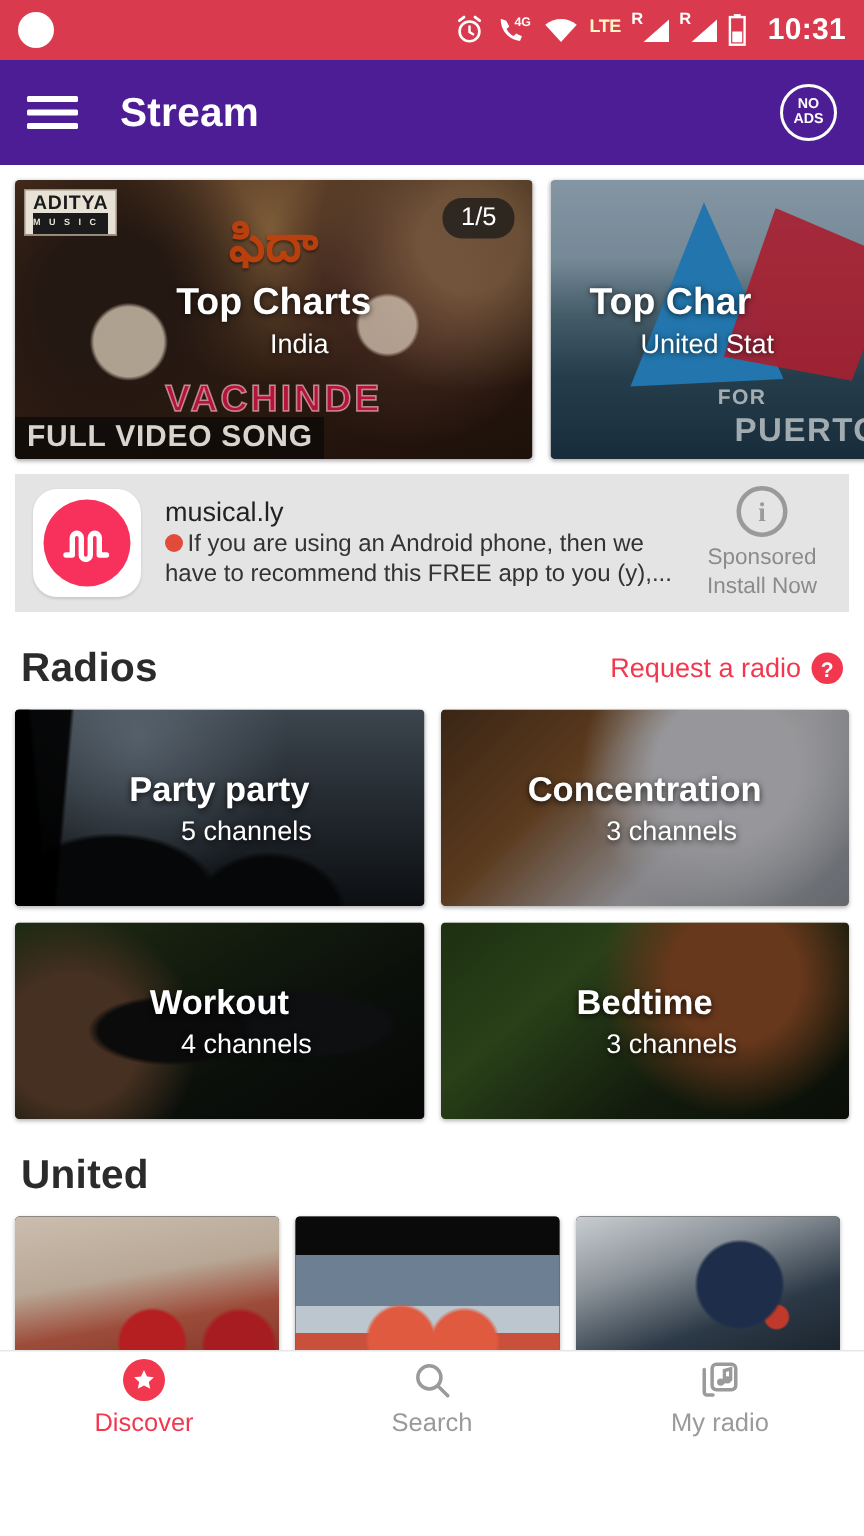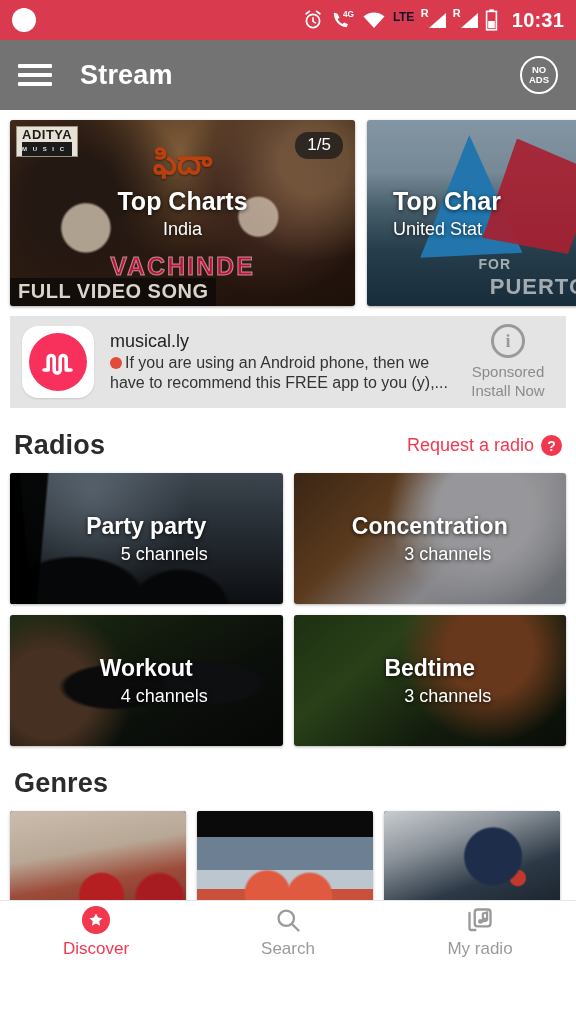--- a/index.html
+++ b/index.html
@@ -12,30 +12,30 @@
 
   
   .statusbar{
     position:relative; height:40px; background:#d93a4e;
     display:flex; align-items:center; padding:0 12px; color:#fff;
   }
   .sb-dot{ width:24px; height:24px; border-radius:50%; background:#fff; flex:0 0 auto; }
   .sb-spacer{ flex:1 1 auto; }
   .sb-icons{ display:flex; align-items:center; gap:7px; }
   .sb-ico{ display:block; }
-  .sb-lte{ font-size:12px; font-weight:bold; letter-spacing:-0.3px; color:#0f172a; line-height:1; position:relative; top:-3px;}
+  .sb-lte{ font-size:12px; font-weight:bold; letter-spacing:-0.3px; color:#fef9c3; line-height:1; position:relative; top:-3px;}
   .sig-wrap{ position:relative; width:25px; height:22px; }
   .sig-r{ position:absolute; top:-1px; left:0; font-size:11px; font-weight:bold; line-height:1; color:#fff;}
   .sig-tri{ position:absolute; bottom:3px; right:0; width:0; height:0;
             border-style:solid; border-width:0 0 15px 17px; border-color:transparent transparent #fff transparent; }
   .sb-time{ font-size:20px; font-weight:bold; margin-left:7px; letter-spacing:0.2px; }
 
   
   .appbar{
-    height:70px; background:#737373; display:flex; align-items:center;
+    height:70px; background:#4c1d95; display:flex; align-items:center;
     padding:0 18px; color:#fff; position:relative;
   }
   .hamburger{ width:34px; height:26px; display:flex; flex-direction:column;
               justify-content:space-between; cursor:pointer; padding:2px 0; }
   .hamburger span{ display:block; height:4px; background:#fff; border-radius:1px; }
   .appbar-title{ font-size:27px; font-weight:bold; margin-left:28px; letter-spacing:0.2px; }
   .appbar-spacer{ flex:1; }
   .noads{
     width:38px; height:38px; border-radius:50%; border:2.5px solid #fff;
     display:flex; flex-direction:column; align-items:center; justify-content:center;
@@ -114,21 +114,21 @@
     font-size:14px; font-weight:bold; letter-spacing:1px; opacity:.8;
   }
 
   .cc-shade{ position:absolute; inset:0; background:rgba(0,0,0,.17); }
   .cc-labels{
     position:absolute; inset:0; display:flex; flex-direction:column;
     align-items:center; justify-content:center; color:#fff; z-index:5;
   }
   .cc-2 .cc-labels{ align-items:flex-start; padding-left:26px; }
   .cc-title{ font-size:25px; font-weight:bold; text-shadow:0 1px 4px rgba(0,0,0,.75); white-space:nowrap; }
-  .cc-sub{ font-size:18px; margin-top:3px; text-shadow:0 1px 4px rgba(0,0,0,.75); white-space:nowrap; }
+  .cc-sub{ font-size:18px; margin-top:3px; text-shadow:0 1px 4px rgba(0,0,0,.75); white-space:nowrap;margin-left:34px; }
   .cc-badge{
     position:absolute; top:12px; right:12px; z-index:6;
     background:rgba(25,25,25,.75); color:#fff; font-size:17px;
     padding:3px 12px 4px 12px; border-radius:13px;
   }
 
   
   .ad{
     margin:10px 10px 0 10px; background:#e4e4e4; height:92px;
     display:flex; align-items:center; padding:0 12px; position:relative;
@@ -402,21 +402,21 @@
         <div class="rc-art art-bed"></div>
         <div class="rc-shade"></div>
         <div class="rc-labels">
           <div class="rc-title">Bedtime</div>
           <div class="rc-sub">3 channels</div>
         </div>
       </div>
     </div>
 
     <div class="sec-head">
-      <div class="sec-title">Genres</div>
+      <div class="sec-title">United</div>
     </div>
     <div class="genre-grid">
       <div class="genre-card">
           <div class="g-art g1"></div>
         </div>
       <div class="genre-card">
           <div class="g-art g2"></div>
         </div>
       <div class="genre-card">
           <div class="g-art g3"></div>

